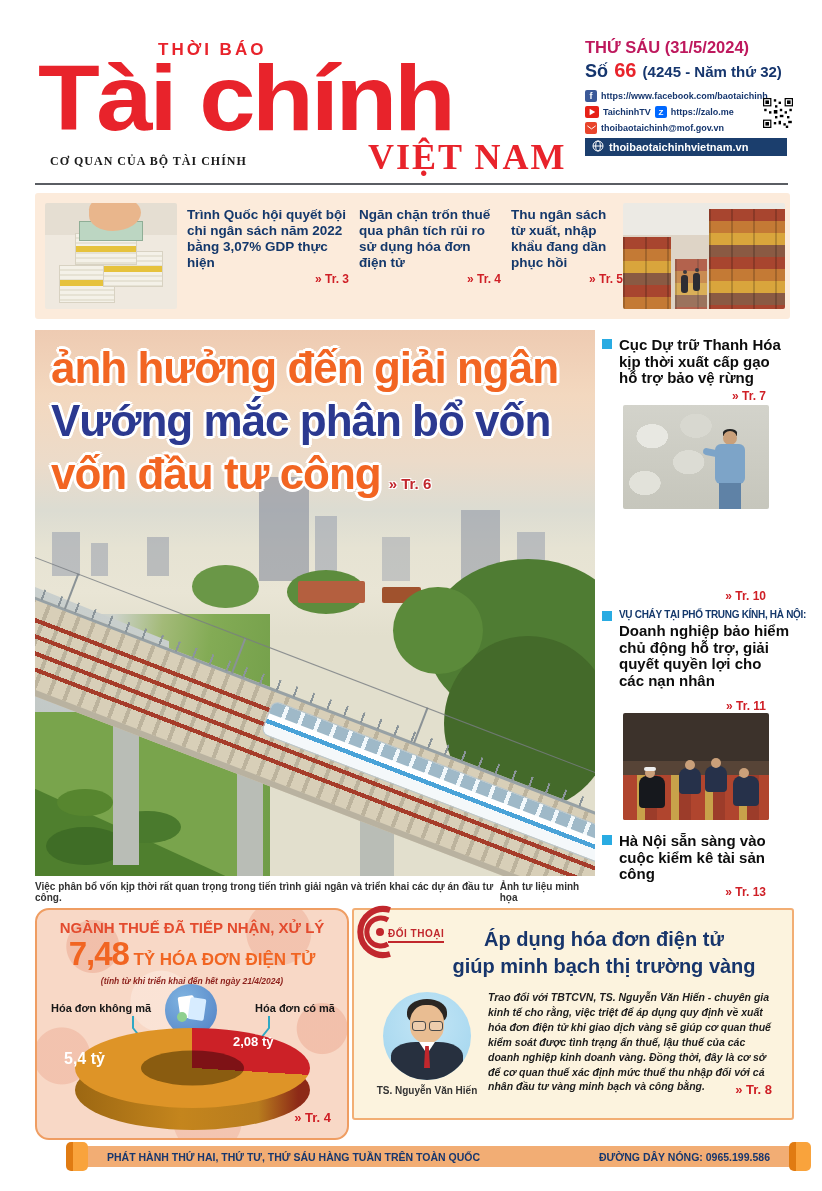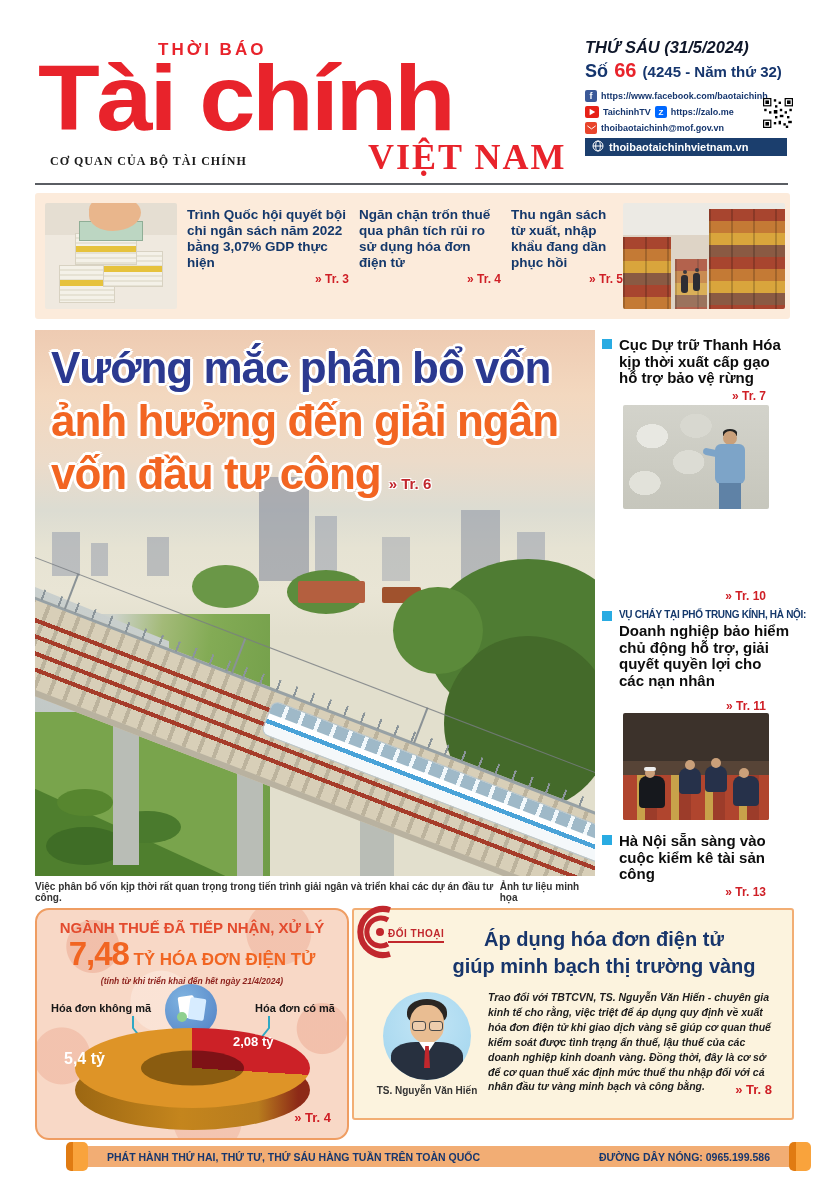--- a/index.html
+++ b/index.html
@@ -10,21 +10,21 @@
   
   .logo-wrap{position:absolute;left:38px;top:34px;width:525px;height:148px;}
   .pre-title{position:absolute;left:120px;top:6px;font-size:17px;font-weight:900;color:#e8232b;letter-spacing:3px;}
   .logo-main{position:absolute;left:0;top:18px;font-size:92px;line-height:1;font-weight:900;color:#e8232b;
              letter-spacing:-3px;transform:scaleX(1.1);transform-origin:left top;white-space:nowrap;}
   .region{position:absolute;left:330px;top:102px;font-family:"Liberation Serif",serif;font-size:36px;
           font-weight:700;color:#e8232b;letter-spacing:2px;white-space:nowrap;}
   .agency{position:absolute;left:12px;top:120px;font-family:"Liberation Serif",serif;font-size:12px;
           font-weight:700;color:#1a1a1a;letter-spacing:1px;}
   .header-right{position:absolute;left:585px;top:38px;width:208px;}
-  .date-line{font-size:16.5px;font-weight:800;color:#0f172a;white-space:nowrap;font-style:italic;}
+  .date-line{font-size:16.5px;font-weight:800;color:#be185d;white-space:nowrap;}
   .issue-line{margin-top:2px;font-weight:800;color:#16366e;font-size:15px;white-space:nowrap;}
   .issue-line .so{font-size:18px;}
   .issue-line .num{font-size:20px;color:#e8232b;padding:0 2px;}
   .social{margin-top:8px;width:168px;}
   .srow{display:flex;align-items:center;gap:4px;margin-bottom:4px;font-size:9px;font-weight:700;color:#16366e;white-space:nowrap;}
   .ic{width:12px;height:12px;border-radius:2px;display:inline-flex;align-items:center;justify-content:center;
       color:#fff;font-size:9px;font-weight:900;flex:0 0 auto;}
   .ic-fb{background:#3b5998;}
   .ic-yt{background:#e62117;width:14px;}
   .ic-yt svg{display:block;}
@@ -344,22 +344,22 @@
       <div class="pole" style="left:12%;"></div>
       <div class="pole" style="left:34%;"></div>
       <div class="pole" style="left:58%;"></div>
       <div class="pole" style="left:82%;"></div>
       <div class="train">
         
       </div>
     </div>
 
     <div class="headline">
+      <div class="hl hl-orange">ảnh hưởng đến giải ngân</div>
       <div class="hl hl-blue">Vướng mắc phân bổ vốn</div>
-      <div class="hl hl-orange">ảnh hưởng đến giải ngân</div>
       <div class="hl hl-orange"><span>vốn đầu tư công</span><span class="hl-page">» Tr. 6</span></div>
     </div>
   </div>
   <div class="lead-caption">
     <span>Việc phân bổ vốn kịp thời rất quan trọng trong tiến trình giải ngân và triển khai các dự án đầu tư công.</span>
     <span>Ảnh tư liệu minh họa</span>
   </div>
 
   <div class="sidebar">
     <div class="sb-title" style="top:4px;">

